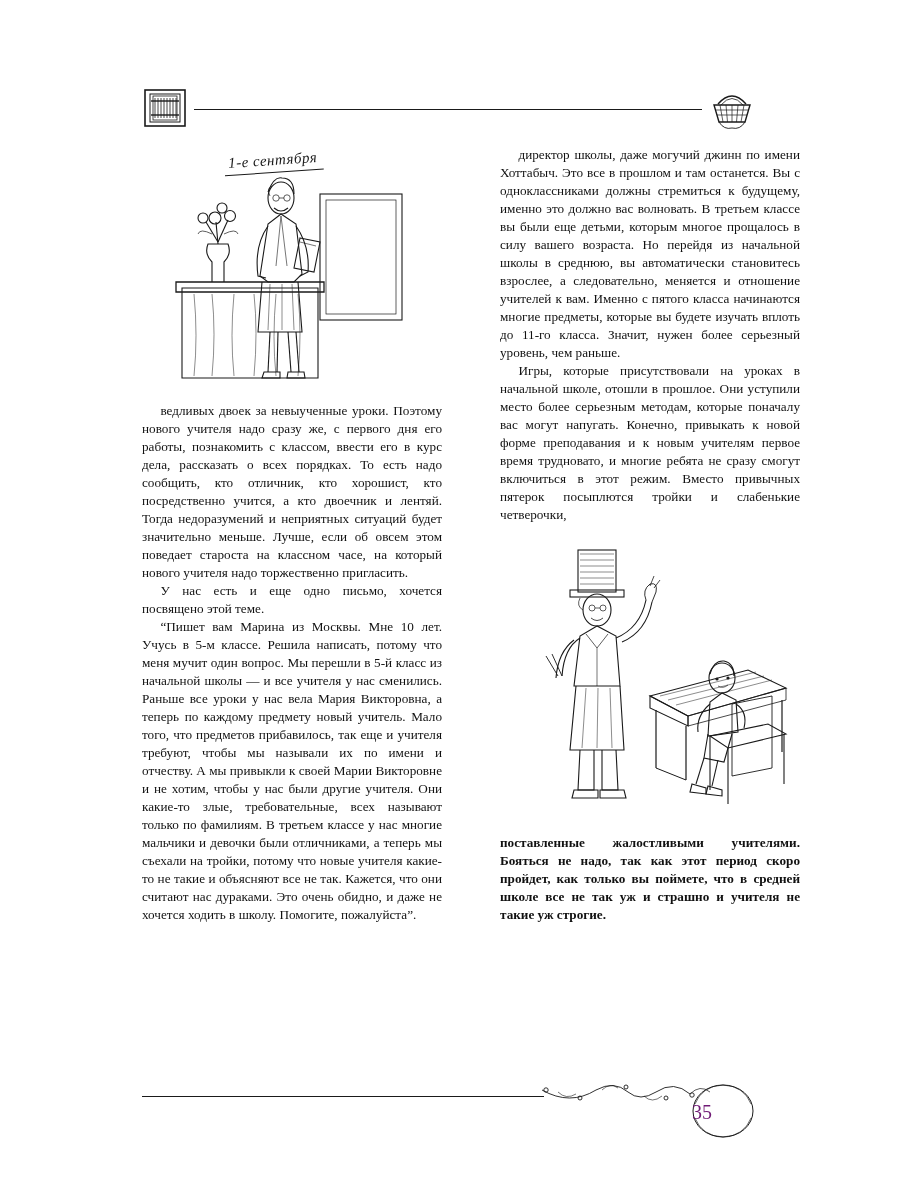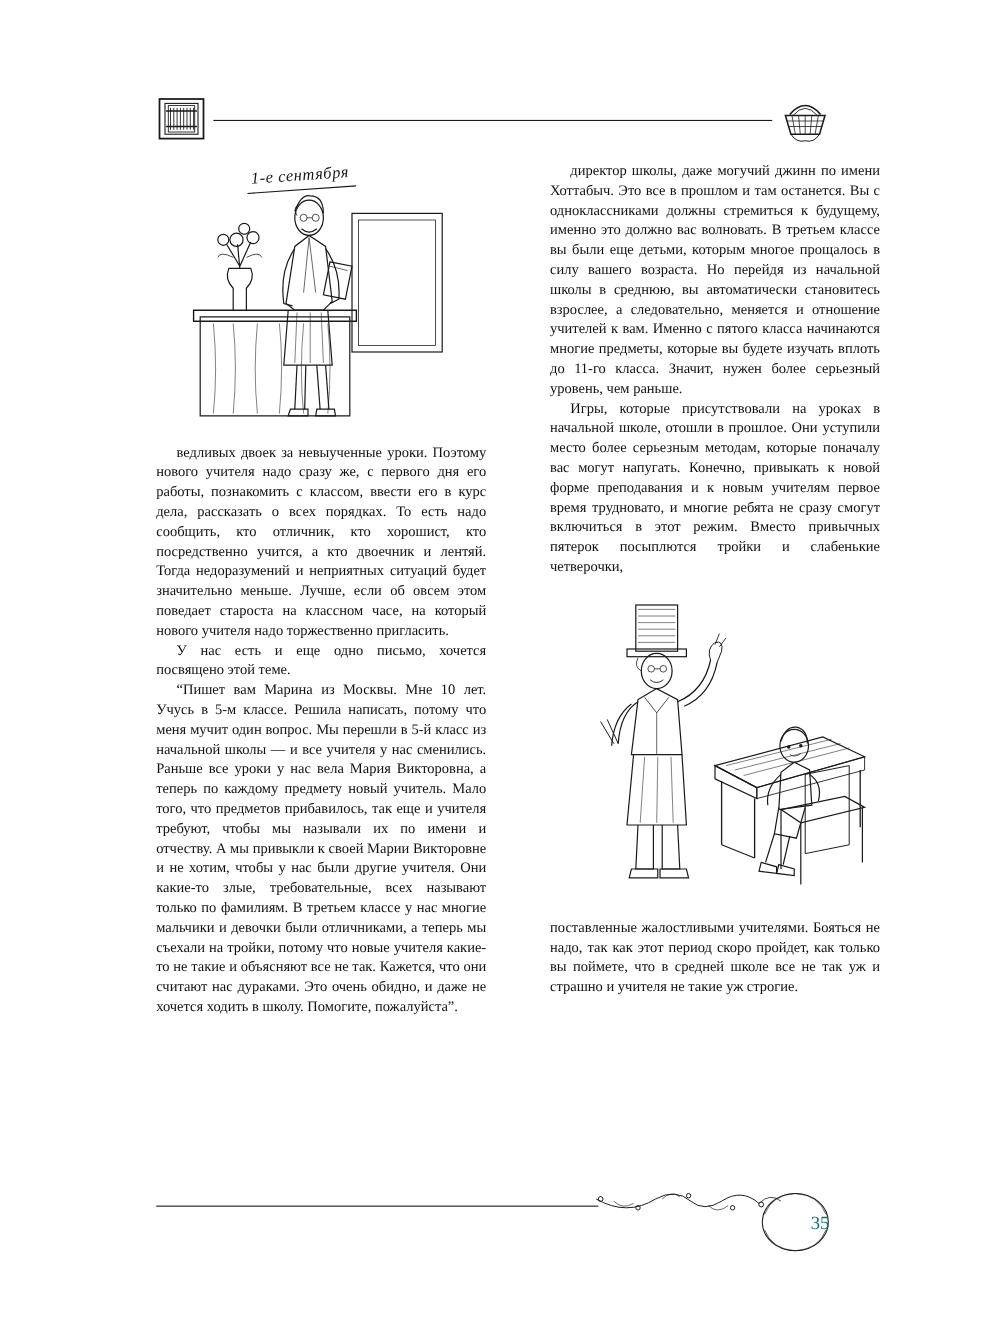--- a/index.html
+++ b/index.html
@@ -57,21 +57,21 @@
     line-height: 1.365;
     hyphens: auto;
   }
   .col-left { left: 142px; }
   .col-right { left: 500px; }
 
   p {
     margin: 0;
     text-indent: 1.4em;
   }
-  p.noindent { text-indent: 0; }
+  p.noindent { text-indent: 0; font-weight: bold; }
   .italic { }
 
   
   .illus {
     position: relative;
     width: 100%;
   }
   .illus-teacher {
     height: 248px;
     margin-bottom: 8px;
@@ -121,24 +121,24 @@
     top: -8px;
     width: 186px;
     height: 36px;
   }
   .page-number {
     position: absolute;
     right: 6px;
     top: 0;
     width: 62px;
     height: 52px;
-    font-size: 17px;
-    text-align: right;
+    font-size: 20px;
+    text-align: left;
     line-height: 52px;
-    color: #0f766e;
+    color: #701a75;
   }
   .page-number-ring {
     position: absolute;
     right: 0;
     top: -6px;
     width: 74px;
     height: 62px;
   }
 </style>
 </head>

